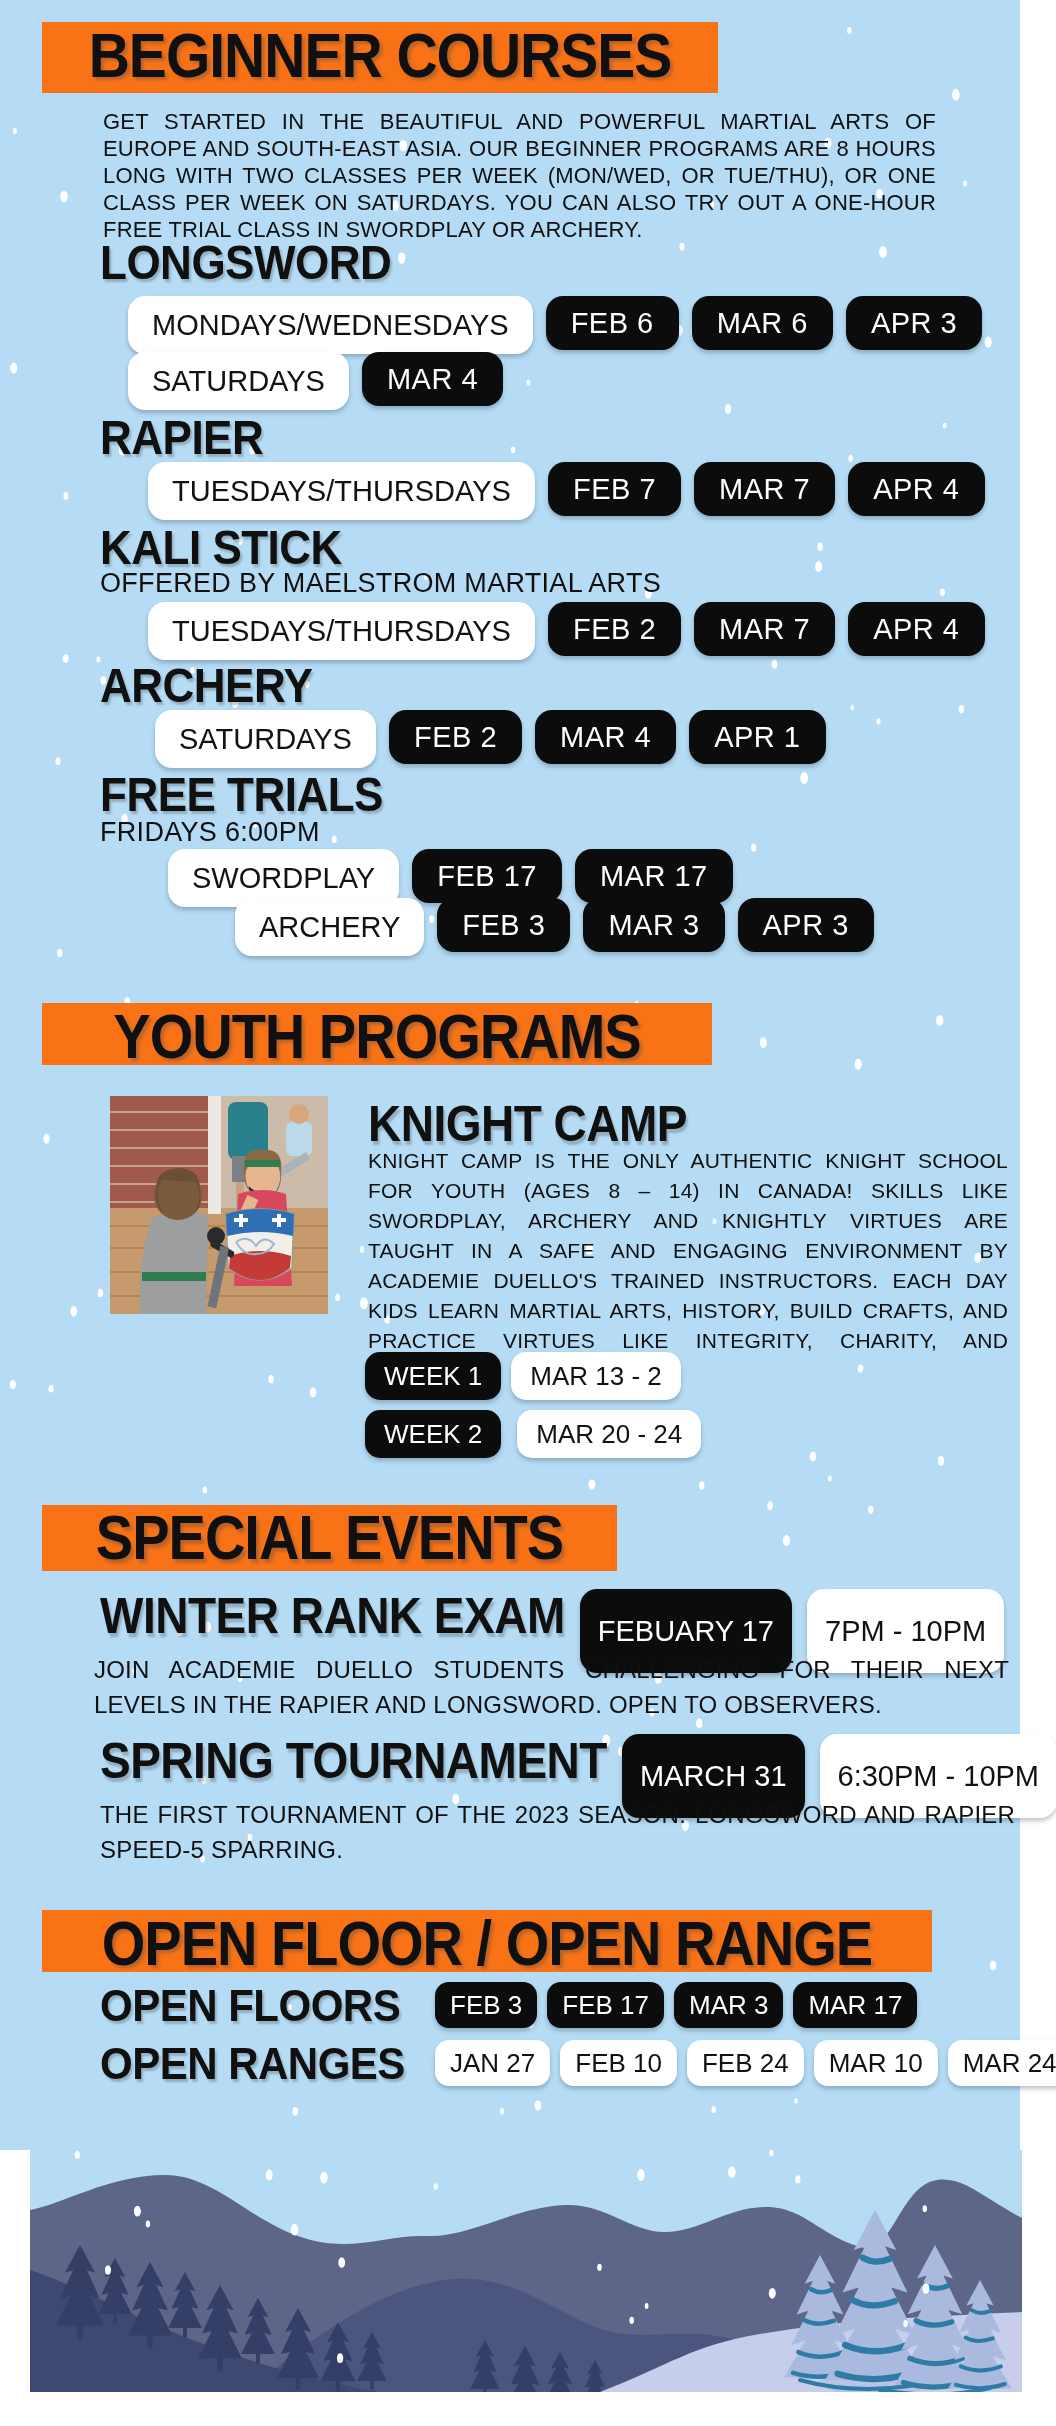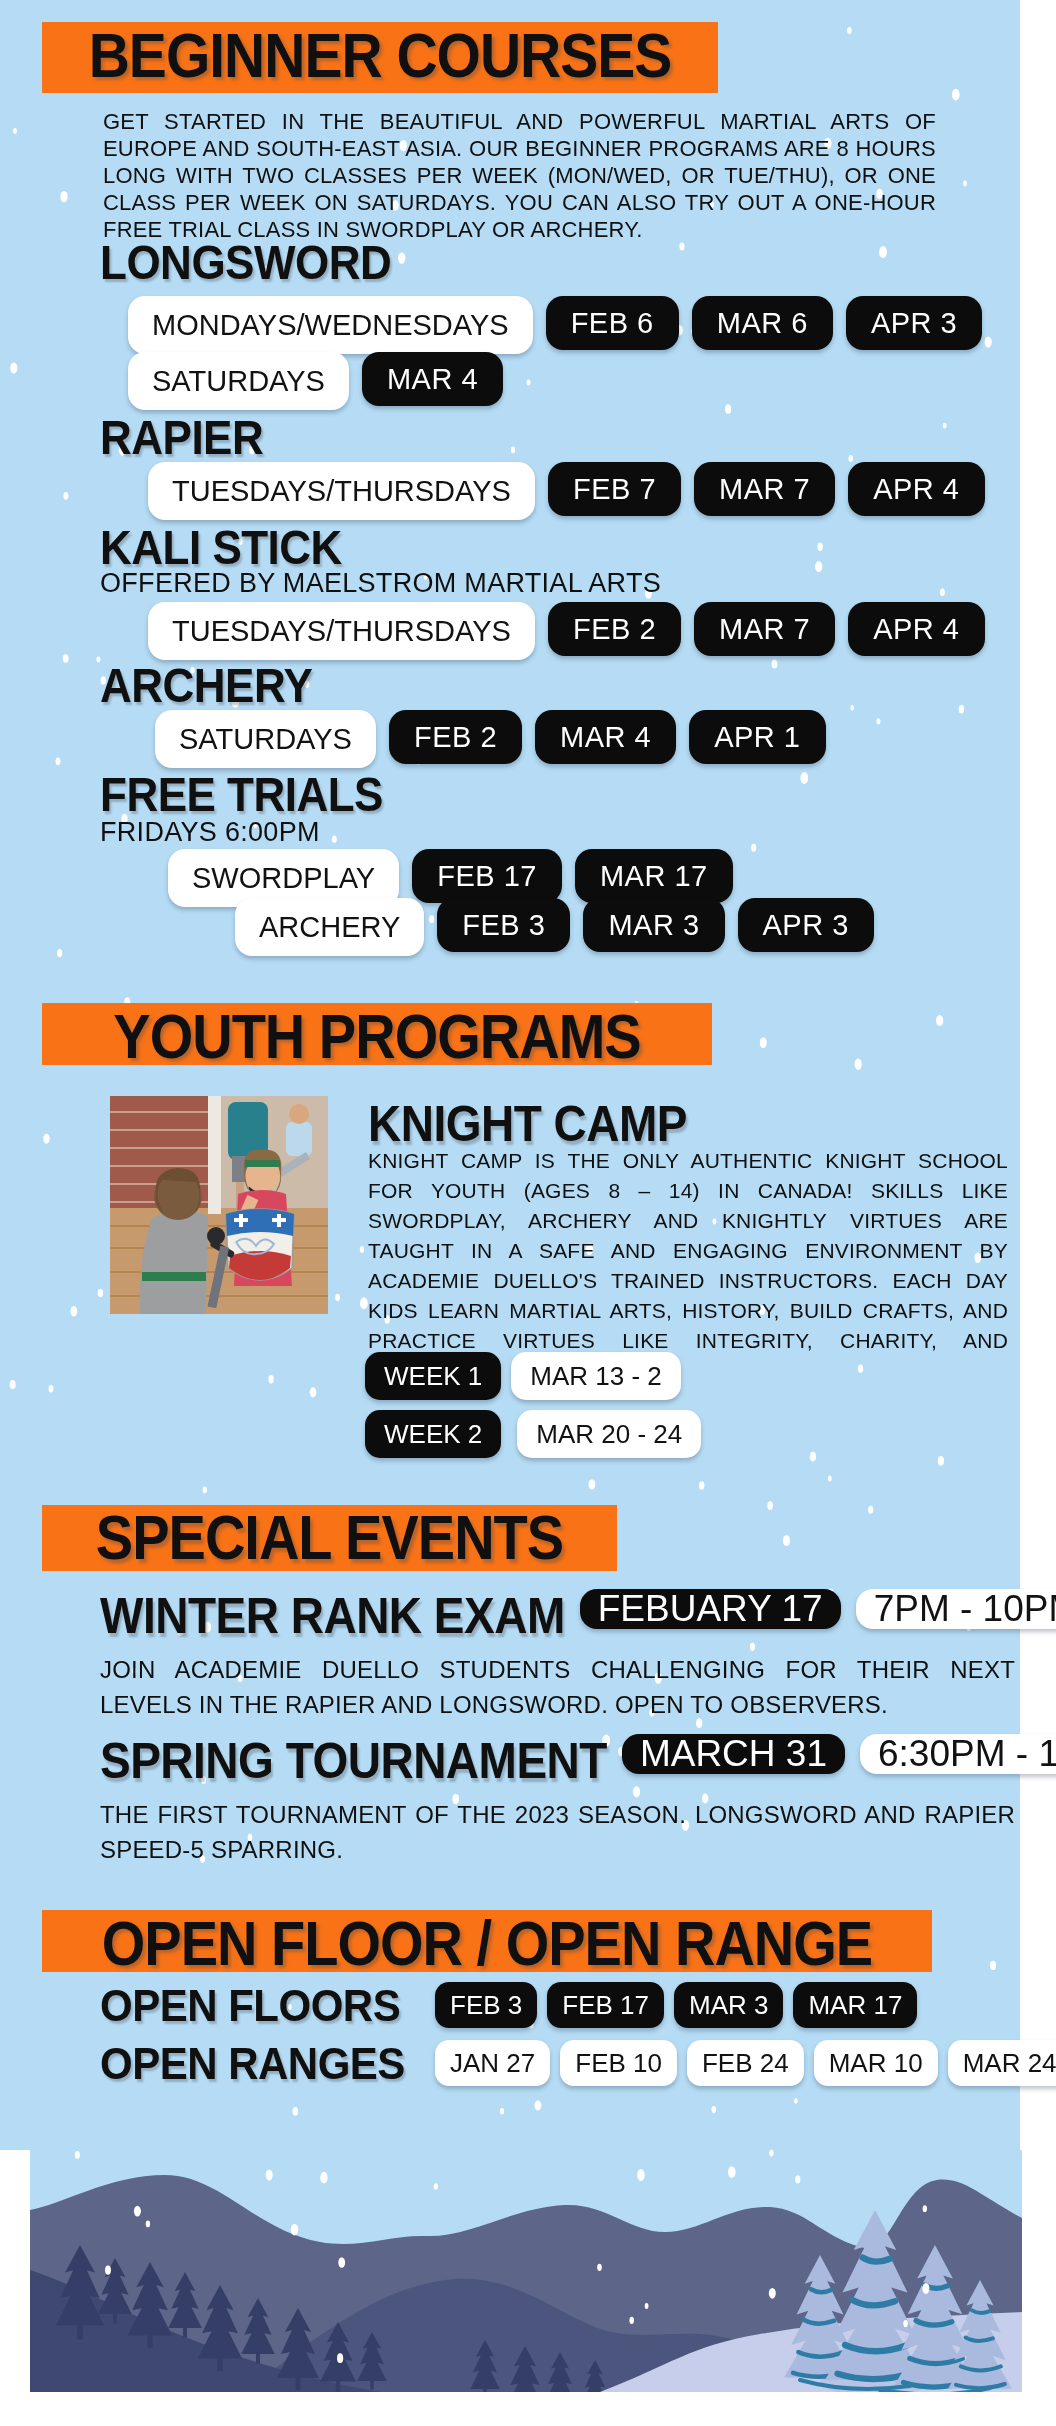--- a/index.html
+++ b/index.html
@@ -21,21 +21,21 @@
         border-radius:17px;box-shadow:0 3px 4px rgba(50,60,90,0.3);}
   .pill.black{background:#0c0c0c;color:#ffffff;}
   .pill.white{background:#ffffff;color:#121212;}
   .lbl{height:58px;padding:0 24px;font-size:29px;font-weight:500;}
   .dt{height:54px;padding:0 25px;font-size:29px;font-weight:500;letter-spacing:0.5px;}
   .sm{height:46px;padding:0 15px;font-size:26px;border-radius:14px;}
   .wk{height:48px;padding:0 19px;font-size:26px;border-radius:15px;}
   .erow{position:absolute;display:flex;align-items:flex-start;gap:15px;z-index:3;}
   .eh{font-weight:900;font-size:46px;letter-spacing:-0.5px;white-space:nowrap;transform:scaleY(1.08);
       text-shadow:2px 3px 2px rgba(70,70,80,0.3);}
-  .ep{height:40px;padding:0 18px;font-size:37px;font-weight:500;}
+  .ep{height:68px;padding:8px 18px;font-size:29px;font-weight:500;}
   .olbl{font-weight:900;font-size:42px;letter-spacing:-0.5px;white-space:nowrap;transform:scaleY(1.06);
         text-shadow:2px 3px 2px rgba(70,70,80,0.3);width:325px;}
   .photo{position:absolute;left:110px;top:1096px;width:218px;height:218px;z-index:3;}
 </style>
 </head>
 <body>
 
 <div class="page">
   <div class="bluebg"></div>
   <div class="skyext"></div>
@@ -169,21 +169,21 @@
 
   <div class="band" style="left:42px;top:1505px;width:575px;height:66px">
     <div class="t" style="font-size:56px">SPECIAL EVENTS</div>
   </div>
 
   <div class="erow" style="left:100px;top:1589px">
     <span class="eh">WINTER RANK EXAM</span>
     <span class="pill black ep">FEBUARY 17</span>
     <span class="pill white ep">7PM - 10PM</span>
   </div>
-  <div class="para" style="left:100px;top:1652px;width:915px;font-size:24px;line-height:35px">JOIN ACADEMIE DUELLO STUDENTS CHALLENGING FOR THEIR NEXT LEVELS IN THE RAPIER AND LONGSWORD. OPEN TO OBSERVERS.</div>
+  <div class="para" style="left:94px;top:1652px;width:915px;font-size:24px;line-height:35px">JOIN ACADEMIE DUELLO STUDENTS CHALLENGING FOR THEIR NEXT LEVELS IN THE RAPIER AND LONGSWORD. OPEN TO OBSERVERS.</div>
 
   <div class="erow" style="left:100px;top:1734px">
     <span class="eh">SPRING TOURNAMENT</span>
     <span class="pill black ep">MARCH 31</span>
     <span class="pill white ep">6:30PM - 10PM</span>
   </div>
   <div class="para" style="left:100px;top:1797px;width:915px;font-size:24px;line-height:35px">THE FIRST TOURNAMENT OF THE 2023 SEASON. LONGSWORD AND RAPIER SPEED-5 SPARRING.</div>
 
   <div class="band" style="left:42px;top:1910px;width:890px;height:62px">
     <div class="t" style="font-size:56px">OPEN FLOOR / OPEN RANGE</div>

